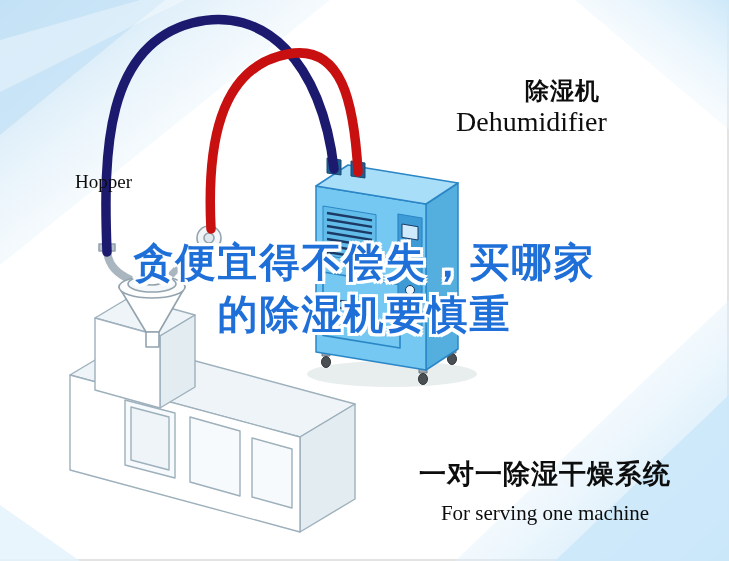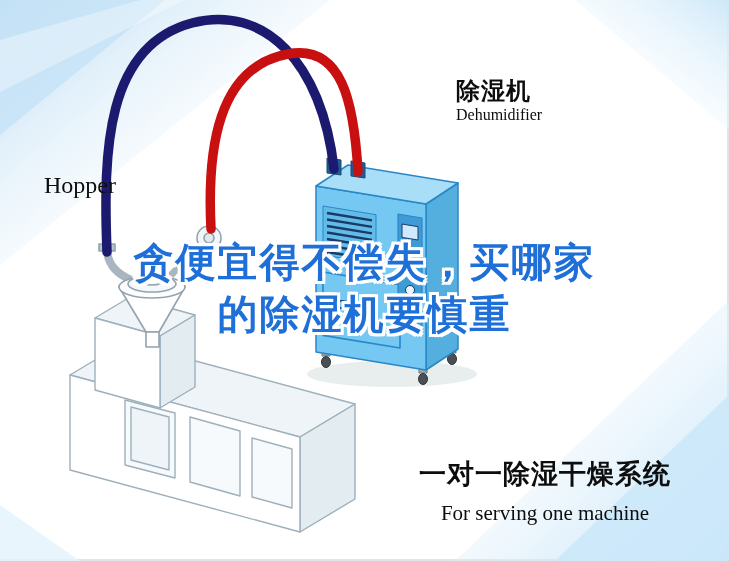--- a/index.html
+++ b/index.html
@@ -4,26 +4,26 @@
 <style>
   *{margin:0;padding:0;box-sizing:border-box}
   html,body{background:#ffffff;font-family:"Liberation Sans",sans-serif;color:#111}
   .canvas{
     position:relative;width:729px;height:561px;background:#ffffff;
     overflow:hidden;box-shadow:inset -2px -2px 0 #e3e3e3;
   }
   .scene{position:absolute;inset:0;width:729px;height:561px}
   .overlay{position:absolute;white-space:nowrap}
   
-  .machine-label{text-align:left}
+  .machine-label{text-align:right}
   .label-cn{font-weight:bold;font-size:24px;letter-spacing:1px;line-height:1.15;color:#0d0d0d}
-  .label-en{font-family:"Liberation Serif",serif;font-size:24px;line-height:1.2;color:#0d0d0d}
+  .label-en{font-family:"Liberation Serif",serif;font-size:19px;line-height:1.2;color:#0d0d0d}
   .dryer-label{left:44px;top:171px;width:88px}
   .dehu-label{left:456px;top:77px;width:144px}
-  .dehu-label .label-en{font-size:16px}
+  .dehu-label .label-en{font-size:28px}
   
   .headline{
     left:0;top:236px;width:100%;text-align:center;
     font-size:40px;font-weight:bold;letter-spacing:2px;line-height:52px;
     color:#1f6fd8;
     text-shadow:
       -3px -3px 0 #fff, 0 -3px 0 #fff, 3px -3px 0 #fff,
       -3px  0   0 #fff, 3px  0   0 #fff,
       -3px  3px 0 #fff, 0  3px 0 #fff, 3px 3px 0 #fff,
       -2px -2px 0 #fff, 2px -2px 0 #fff, -2px 2px 0 #fff, 2px 2px 0 #fff;

